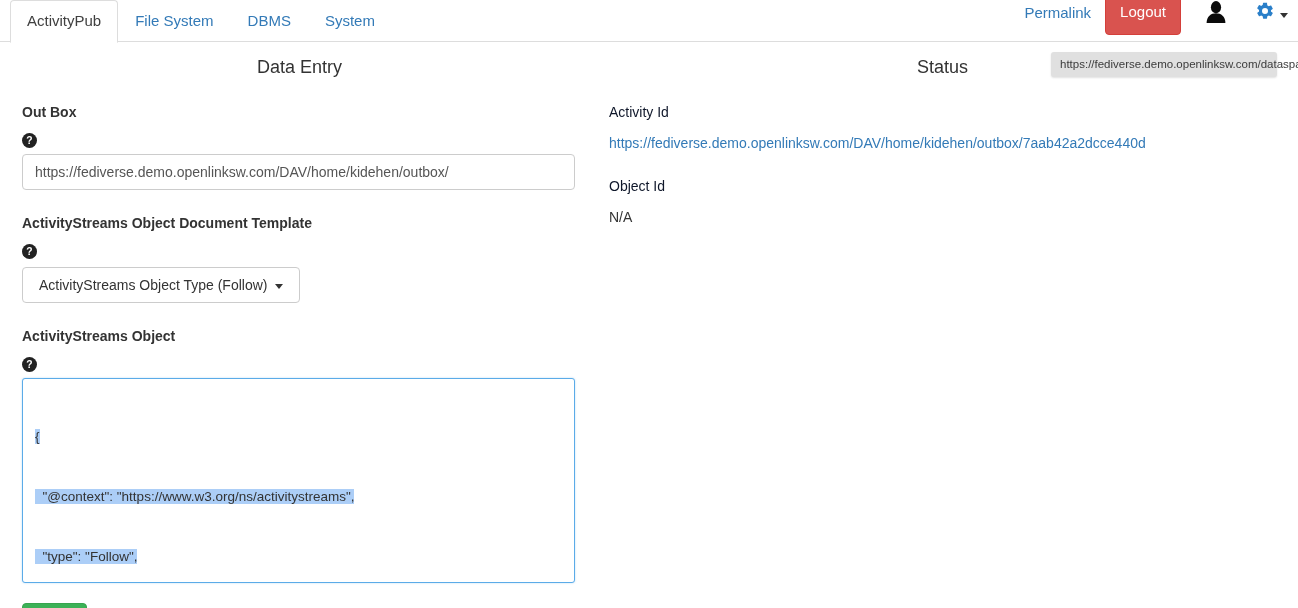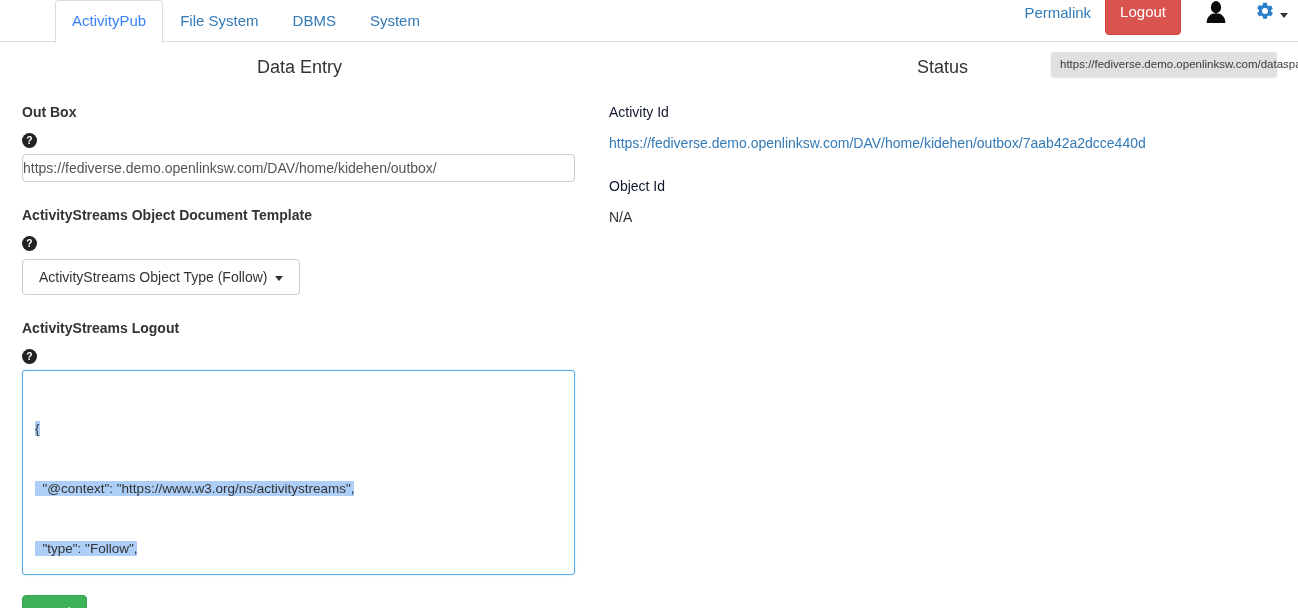--- a/index.html
+++ b/index.html
@@ -39,26 +39,25 @@
     line-height: 20px;
     cursor: pointer;
     border: 1px solid transparent;
     border-bottom: none;
     border-radius: 4px 4px 0 0;
     background: transparent;
     text-decoration: none;
     white-space: nowrap;
   }
   .nav-tab.active {
-    color: #3b82f6;
+    color: #404040;
     background: #ffffff;
     border: 1px solid #dddddd;
     border-bottom: 1px solid #ffffff;
     margin-bottom: -1px;
-    margin-left: 45px;
   }
 
   .nav-right {
     position: absolute;
     right: 10px;
     top: 0;
     height: 24px;
     display: flex;
     align-items: center;
     gap: 0px;
@@ -163,25 +162,25 @@
     justify-content: center;
     width: 15px;
     height: 15px;
     margin-top: 11px;
     margin-bottom: 6px;
     cursor: pointer;
   }
 
   .text-input {
     width: 553px;
-    height: 28px;
+    height: 36px;
     box-sizing: border-box;
     border: 1px solid #cccccc;
     border-radius: 4px;
-    padding: 6px 0;
+    padding: 6px 12px;
     font-size: 14px;
     font-family: "Liberation Sans", sans-serif;
     color: #555555;
     background: #ffffff;
     outline: none;
   }
 
   .dropdown-btn {
     display: inline-flex;
     align-items: center;
@@ -322,21 +321,21 @@
         <text x="8" y="12" font-family="Liberation Sans, sans-serif" font-size="11" font-weight="bold" fill="#ffffff" text-anchor="middle">?</text>
       </svg>
     </div>
     <div style="margin-top:2px;">
       <button class="dropdown-btn">
         <span>ActivityStreams Object Type (Follow)</span>
         <span class="caret"></span>
       </button>
     </div>
 
-    <div class="field-label">ActivityStreams Logout</div>
+    <div class="field-label">ActivityStreams Object</div>
     <div class="help-icon">
       <svg width="15" height="15" viewBox="0 0 16 16" aria-hidden="true">
         <circle cx="8" cy="8" r="8" fill="#222222"></circle>
         <text x="8" y="12" font-family="Liberation Sans, sans-serif" font-size="11" font-weight="bold" fill="#ffffff" text-anchor="middle">?</text>
       </svg>
     </div>
 
     <div class="json-area">
       <div class="json-line"><span class="sel">{</span></div>
       <div class="json-line"><span class="sel">  "@context": "https://www.w3.org/ns/activitystreams",</span></div>

